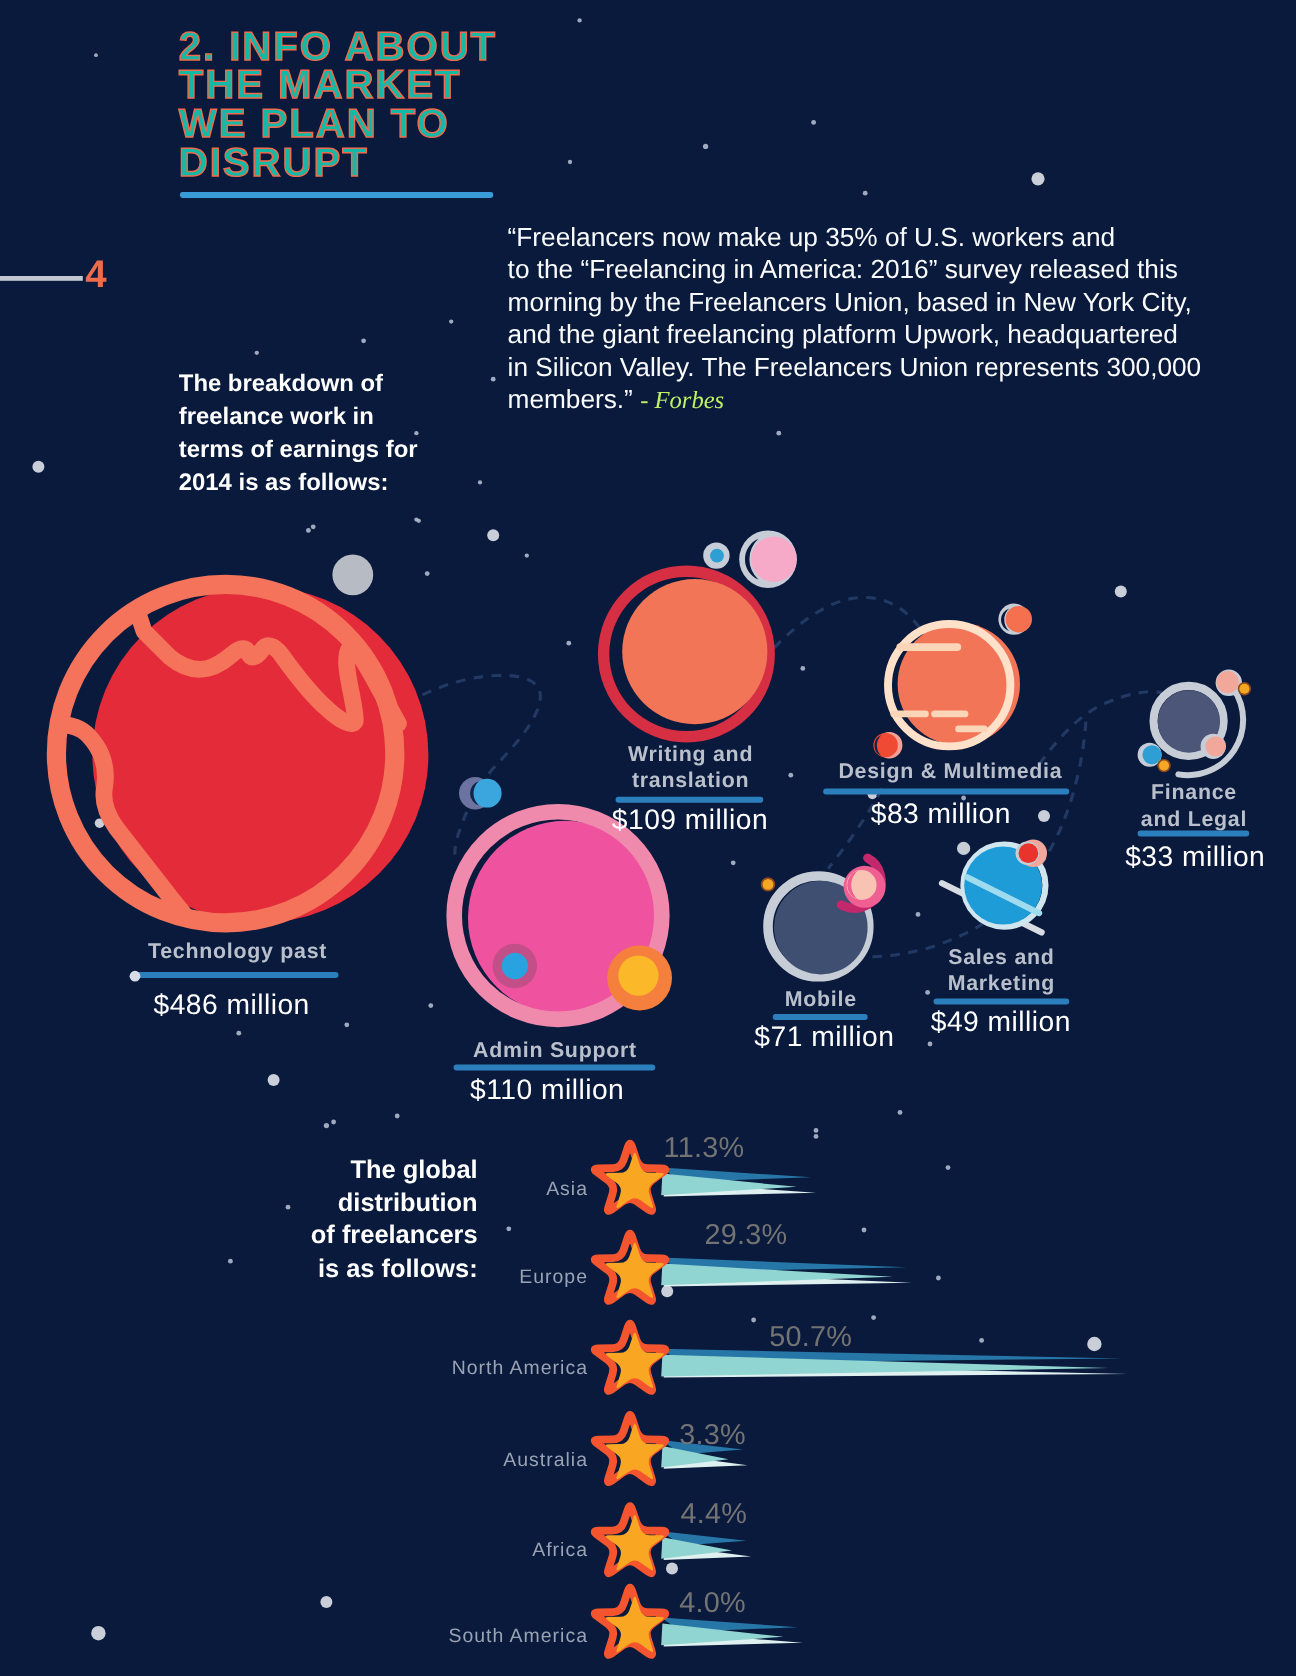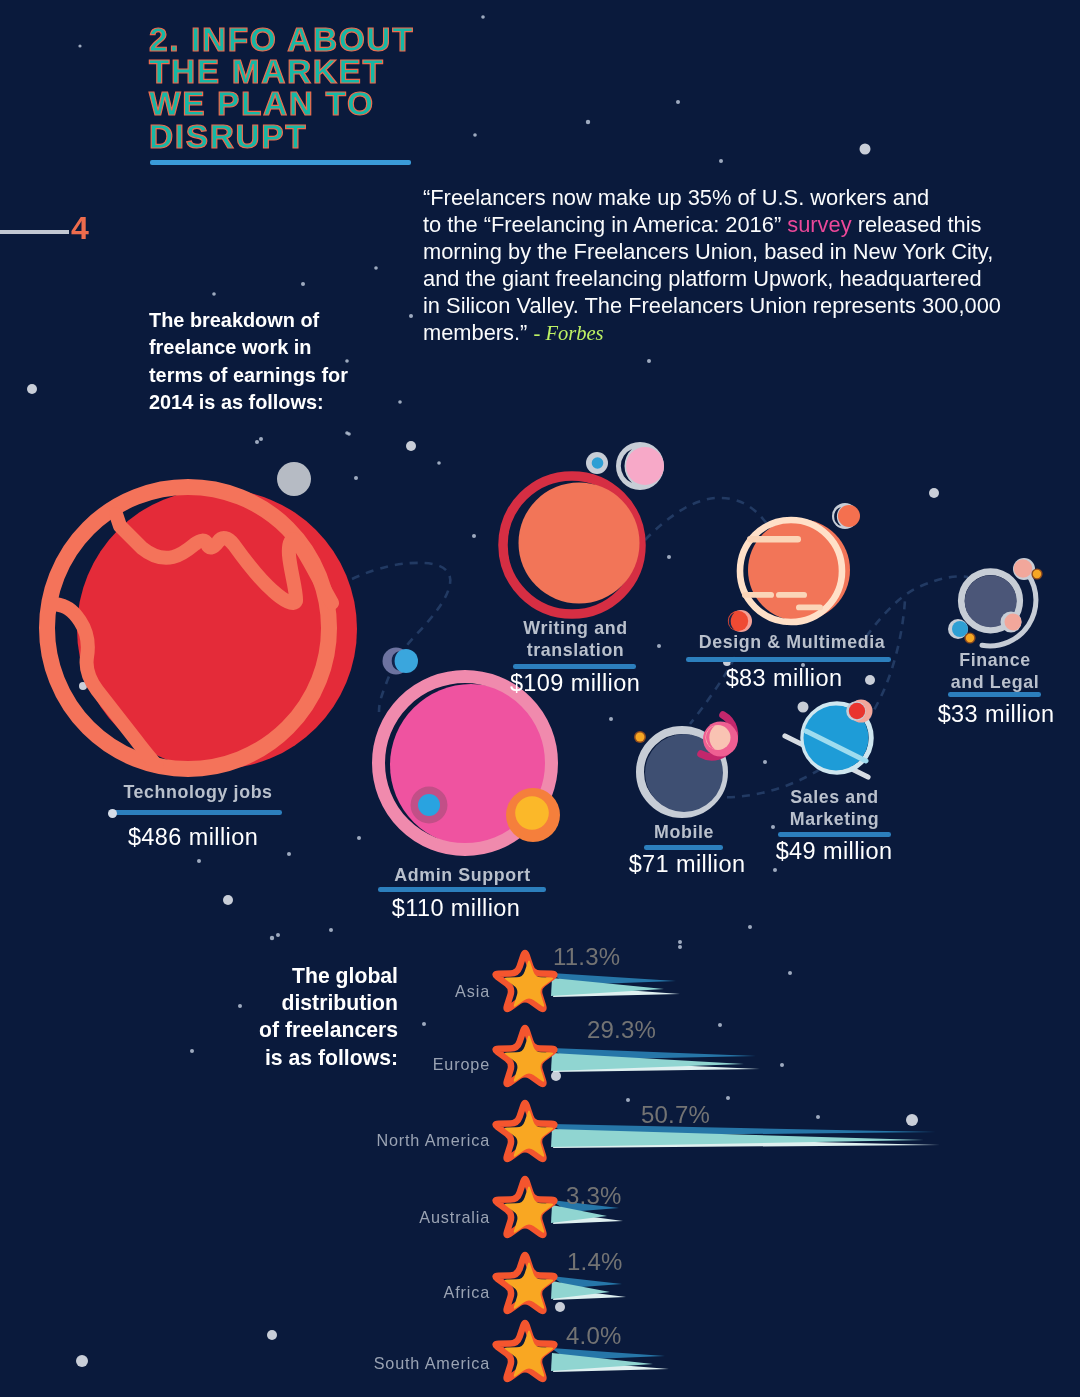--- a/index.html
+++ b/index.html
@@ -5,21 +5,21 @@
   html,body{margin:0;padding:0;}
   body{width:1080px;height:1397px;background:#0a1a3c;font-family:"Liberation Sans",sans-serif;overflow:hidden;position:relative;}
   .stage{position:absolute;left:0;top:0;width:1080px;height:1397px;overflow:hidden;}
   #stars{position:absolute;left:0;top:0;width:1080px;height:1397px;}
   .title{position:absolute;left:149px;top:24px;width:330px;color:#14b8a6;font-weight:bold;font-size:33.5px;line-height:32.2px;letter-spacing:1.6px;white-space:pre-line;-webkit-text-stroke:1.2px #ee6c4d;}
   .title-rule{position:absolute;left:150px;top:160px;width:261px;height:5px;background:#3a9bd9;border-radius:2px;}
   .pagenum-line{position:absolute;left:-2px;top:230px;width:71px;height:4px;background:#c2c7d2;}
   .pagenum{position:absolute;left:71px;top:210px;color:#ee6c4d;font-weight:bold;font-size:32px;letter-spacing:-0.5px;}
   .quote{position:absolute;left:423px;top:185px;width:640px;color:#fafbfc;font-size:21.85px;line-height:26.9px;white-space:nowrap;}
   .qline{white-space:pre;}
-  .quote .hl{color:#ec4899;}
+  .quote .hl{color:#ffffff;}
   .quote .src{color:#bef264;font-family:"Liberation Serif",serif;font-style:italic;font-size:20.5px;}
   .breakdown{position:absolute;left:149px;top:307px;width:235px;color:#fff;font-weight:bold;font-size:19.9px;line-height:27.4px;white-space:pre-line;}
   .globaltxt{position:absolute;left:217px;top:962px;width:181px;color:#fff;font-weight:bold;font-size:21.2px;line-height:27.2px;text-align:right;white-space:pre-line;}
 
   .planet-label{position:absolute;color:#b9c0cc;font-weight:bold;font-size:17.8px;letter-spacing:0.62px;line-height:21.5px;text-align:center;white-space:pre-line;}
   .planet-rule{position:absolute;height:4.6px;background:#2c7fbd;border-radius:2.3px;}
   .planet-value{position:absolute;color:#fff;font-size:23.5px;letter-spacing:0.4px;text-align:center;white-space:nowrap;}
   .rule-dot{position:absolute;width:9px;height:9px;border-radius:50%;background:#d6dde8;}
 
   .barlabel{position:absolute;color:#9aa3b3;font-weight:normal;font-size:16.2px;letter-spacing:0.85px;text-align:right;white-space:nowrap;}
@@ -214,21 +214,21 @@
       <circle cx="836" cy="738" r="32.5" fill="#1e9cd7"></circle>
       <line x1="806" y1="731" x2="866" y2="761" stroke="#9fdcef" stroke-width="5" stroke-linecap="round"></line>
       <circle cx="803" cy="707" r="5.5" fill="#c7cdd6"></circle>
       <circle cx="861" cy="711" r="11.5" fill="#f2a79b"></circle>
       <circle cx="856" cy="711" r="9.8" fill="#c7cdd6"></circle>
       <circle cx="857" cy="711" r="8.2" fill="#e9342e"></circle>
     </g>
   </svg>
 
   <div id="labels">
-    <div class="planet-label" style="left:98px;top:782px;width:200px">Technology jobs</div>
+    <div class="planet-label" style="left:98px;top:782px;width:200px">Technology past</div>
     <div class="planet-rule" style="left:111px;top:810px;width:171px"></div>
     <div class="rule-dot" style="left:108px;top:808.5px"></div>
     <div class="planet-value" style="left:98px;top:824px;width:190px">$486 million</div>
 
     <div class="planet-label" style="left:365px;top:865px;width:195px">Admin Support</div>
     <div class="planet-rule" style="left:378px;top:887px;width:168px"></div>
     <div class="planet-value" style="left:366px;top:895px;width:180px">$110 million</div>
 
     <div class="planet-label" style="left:498px;top:618px;width:155px">Writing and
 translation</div>
@@ -310,18 +310,18 @@
     <div class="barlabel" style="left:260px;top:1055px;width:230px">Europe</div>
     <div class="barpct" style="left:587px;top:1016px">29.3%</div>
 
     <div class="barlabel" style="left:260px;top:1131px;width:230px">North America</div>
     <div class="barpct" style="left:641px;top:1101px">50.7%</div>
 
     <div class="barlabel" style="left:260px;top:1208px;width:230px">Australia</div>
     <div class="barpct" style="left:566px;top:1182px">3.3%</div>
 
     <div class="barlabel" style="left:260px;top:1283px;width:230px">Africa</div>
-    <div class="barpct" style="left:567px;top:1248px">1.4%</div>
+    <div class="barpct" style="left:567px;top:1248px">4.4%</div>
 
     <div class="barlabel" style="left:260px;top:1354px;width:230px">South America</div>
     <div class="barpct" style="left:566px;top:1322px">4.0%</div>
   </div>
 </div>
 
 </body></html>

